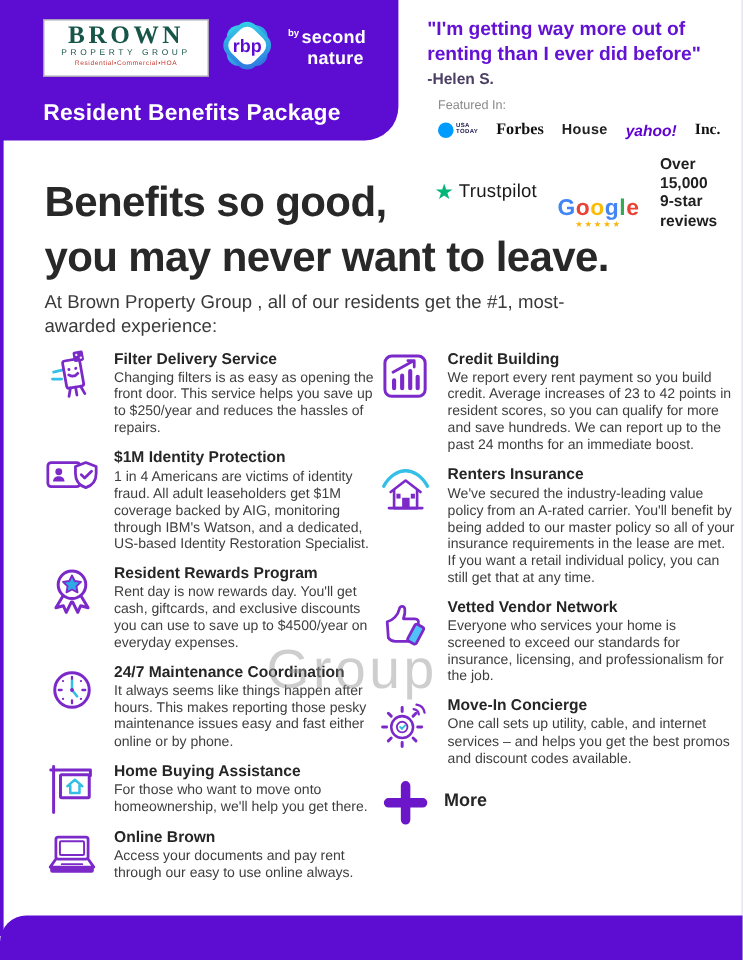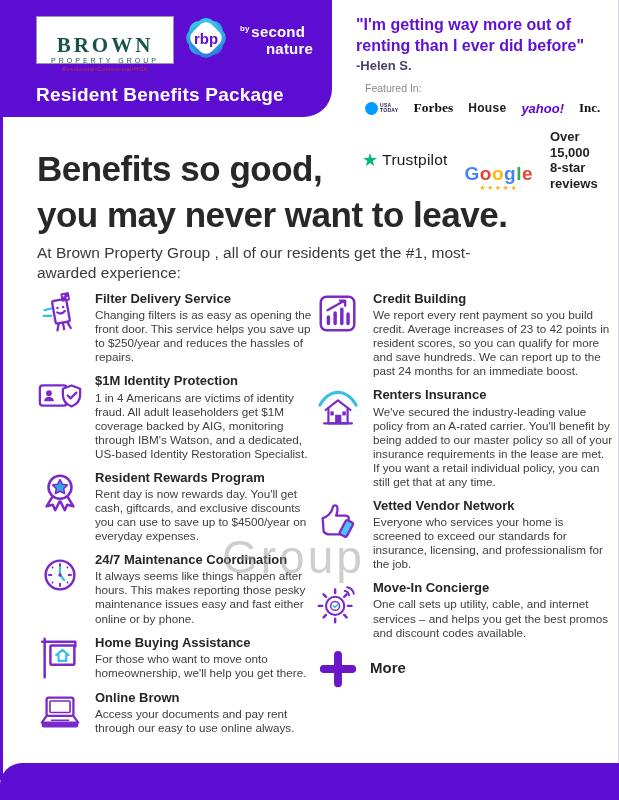--- a/index.html
+++ b/index.html
@@ -6,31 +6,31 @@
   body { background:#fff; font-family:"Liberation Sans","DejaVu Sans",sans-serif; }
   .page { position:relative; width:619px; height:800px; margin:0 auto; background:#fff; overflow:hidden; }
 
   
   .edge-left { position:absolute; left:0; top:100px; bottom:20px; width:3px; background:#5D0CD2; }
   .edge-right { position:absolute; right:0; top:0; bottom:0; width:1px; background:#d9d2e3; }
   .bottom-bar { position:absolute; left:0; bottom:0; width:100%; height:37px; background:#5D0CD2; border-top-left-radius:22px; }
 
   
   .header-banner { position:absolute; left:0; top:0; width:332px; height:117px; background:#5D0CD2; border-bottom-right-radius:28px; }
-  .brand-box { position:absolute; left:36px; top:16px; width:138px; height:48px; background:#fff; border:1px solid #9a93a8; text-align:center; padding-top:18px; }
+  .brand-box { position:absolute; left:36px; top:16px; width:138px; height:48px; background:#fff; border:1px solid #9a93a8; text-align:center; padding-top:2px; }
   .brand-name { font-family:"Liberation Serif","DejaVu Serif",serif; font-weight:bold; font-size:21px; letter-spacing:3px; color:#175549; line-height:1.0; }
   .brand-sub { font-size:7px; letter-spacing:3px; color:#175549; margin-top:1px; }
   .brand-tag { font-size:5.5px; letter-spacing:0.5px; color:#C23B30; margin-top:2px; }
   .rbp-badge { position:absolute; left:178px; top:10px; width:56px; height:56px; }
   .rbp-badge svg { position:absolute; left:0; top:0; }
   .rbp-label { position:absolute; left:0; top:0; width:56px; height:56px; display:flex; align-items:center; justify-content:center; font-weight:bold; font-size:15px; color:#5D0CD2; }
   .secondnature { position:absolute; left:240px; top:24px; color:#fff; font-weight:bold; line-height:1.0; }
   .sn-by { font-size:8px; vertical-align:6px; font-weight:bold; margin-right:2px; }
   .sn-word { display:inline-block; font-size:15px; letter-spacing:0.2px; }
-  .sn-line2 { margin-left:26px; font-size:15px; letter-spacing:0.2px; margin-top:1px; }
+  .sn-line2 { margin-left:16px; font-size:15px; letter-spacing:0.2px; margin-top:1px; }
   .banner-title { position:absolute; left:36px; top:84px; color:#fff; font-weight:bold; font-size:19px; letter-spacing:0.2px; }
 
   
   .top-right { position:absolute; left:356px; top:14px; width:256px; }
   .quote { color:#6312D3; font-weight:bold; font-size:16px; line-height:1.32; }
   .quote span { display:block; }
   .attribution { text-align:left; color:#4B3F63; font-weight:bold; font-size:13px; margin-top:2px; padding-right:6px; }
   .featured-label { color:#8a8a8a; font-size:10.5px; margin-top:9px; margin-left:9px; }
   .press-row { display:flex; align-items:center; gap:15px; margin-top:6px; margin-left:9px; }
   .usatoday { display:flex; align-items:center; gap:2px; }
@@ -129,21 +129,21 @@
       <div class="trustpilot">
         <span class="tp-star">★</span>
         <span>Trustpilot</span>
       </div>
       <div class="google-wrap">
         <div class="google-text"><span style="color: rgb(66, 133, 244);">G</span><span style="color: rgb(234, 67, 53);">o</span><span style="color: rgb(251, 188, 5);">o</span><span style="color: rgb(66, 133, 244);">g</span><span style="color: rgb(52, 168, 83);">l</span><span style="color: rgb(234, 67, 53);">e</span></div>
         <div class="google-stars">★★★★★</div>
       </div>
       <div class="reviews-text">
         <span>Over 15,000</span>
-        <span>8-star reviews</span>
+        <span>9-star reviews</span>
       </div>
     </div>
   </div>
 
   <div class="headline">
     <span>Benefits so good,</span>
     <span>you may never want to leave.</span>
   </div>
   <div class="intro">At Brown Property Group , all of our residents get the #1, most-awarded experience:</div>
 

